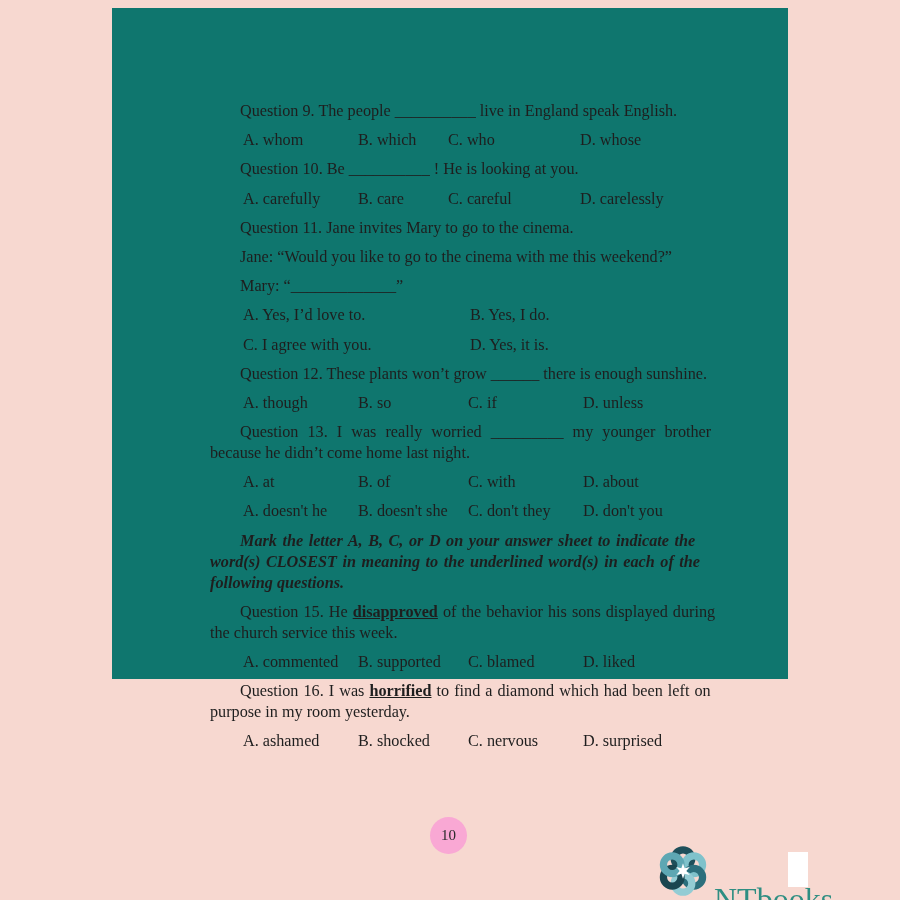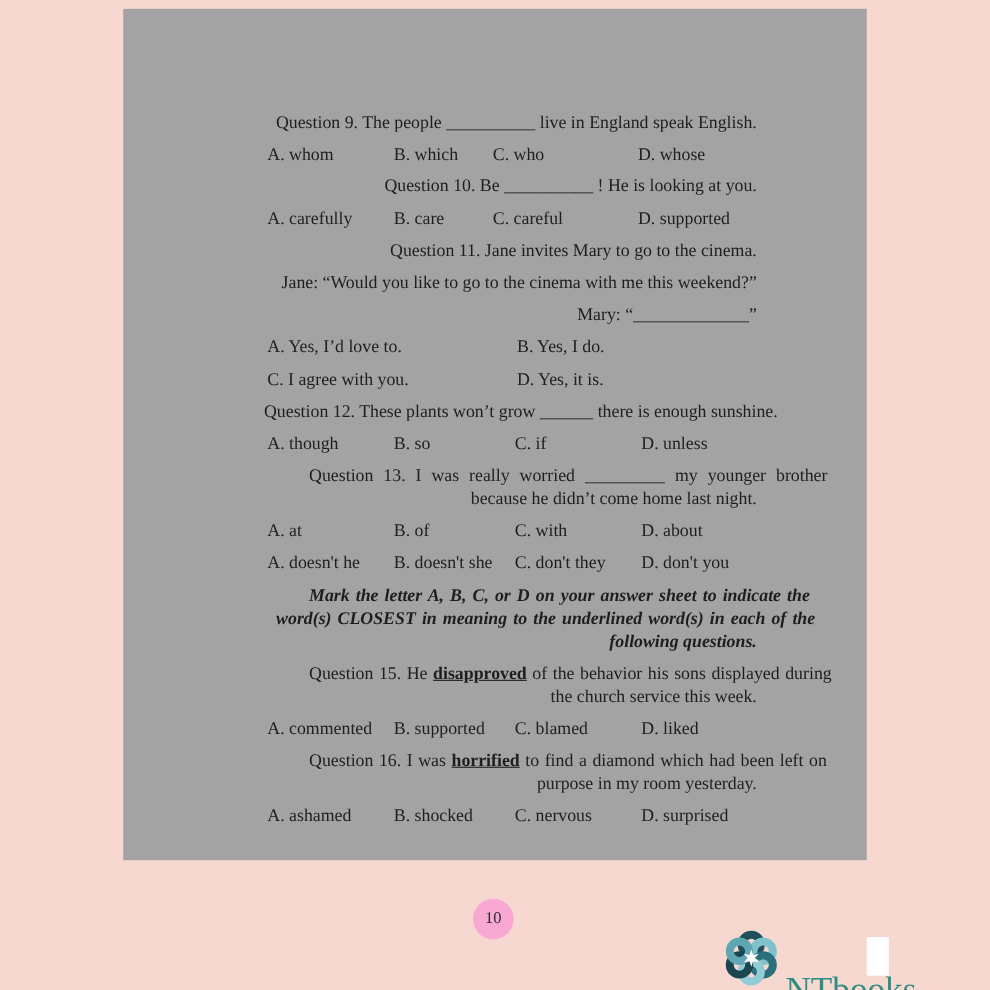--- a/index.html
+++ b/index.html
@@ -1,22 +1,22 @@
 <!DOCTYPE html>
 <html><head>
 <meta charset="utf-8">
 <style>
   html,body{margin:0;padding:0;width:900px;height:900px;overflow:hidden;}
   body{background:#f7d8d0;position:relative;font-family:"Liberation Serif","DejaVu Serif",serif;}
 
-  .page{position:absolute;left:112px;top:8px;width:676px;height:774px;background:#a3a3a3;text-align:right;}
+  .page{position:absolute;left:112px;top:8px;width:676px;height:671px;background:#0f766e;}
 
   .content{position:absolute;left:98px;top:93px;width:478px;color:#1e1e1e;font-size:16.2px;}
   .ln{line-height:21px;min-height:21px;margin-bottom:8.2px;white-space:nowrap;}
-  .np{margin-bottom:0;margin-left:41px;}
+  .np{margin-bottom:0;}
   .ind{padding-left:30px;}
   .bi{font-weight:bold;font-style:italic;}
   .wsI{word-spacing:1.5px;}
   .wsQ13{word-spacing:5px;}
   .wsA{word-spacing:1px;}
   .ul{font-weight:bold;text-decoration:underline;}
 
   .opts{position:relative;}
   .opts span{position:absolute;top:0;}
   .opts .a{left:33px;}
@@ -50,21 +50,21 @@
       <span class="b">B. which</span>
       <span class="c">C. who</span>
       <span class="d">D. whose</span>
     </div>
 
     <div class="ln ind">Question 10. Be __________ ! He is looking at you.</div>
     <div class="ln opts v1">
       <span class="a">A. carefully</span>
       <span class="b">B. care</span>
       <span class="c">C. careful</span>
-      <span class="d">D. supported</span>
+      <span class="d">D. carelessly</span>
     </div>
 
     <div class="ln ind">Question 11. Jane invites Mary to go to the cinema.</div>
     <div class="ln ind">Jane: “Would you like to go to the cinema with me this weekend?”</div>
     <div class="ln ind">Mary: “_____________”</div>
     <div class="ln opts2">
       <span class="a">A. Yes, I’d love to.</span>
       <span class="b">B. Yes, I do.</span>
     </div>
     <div class="ln opts2">

